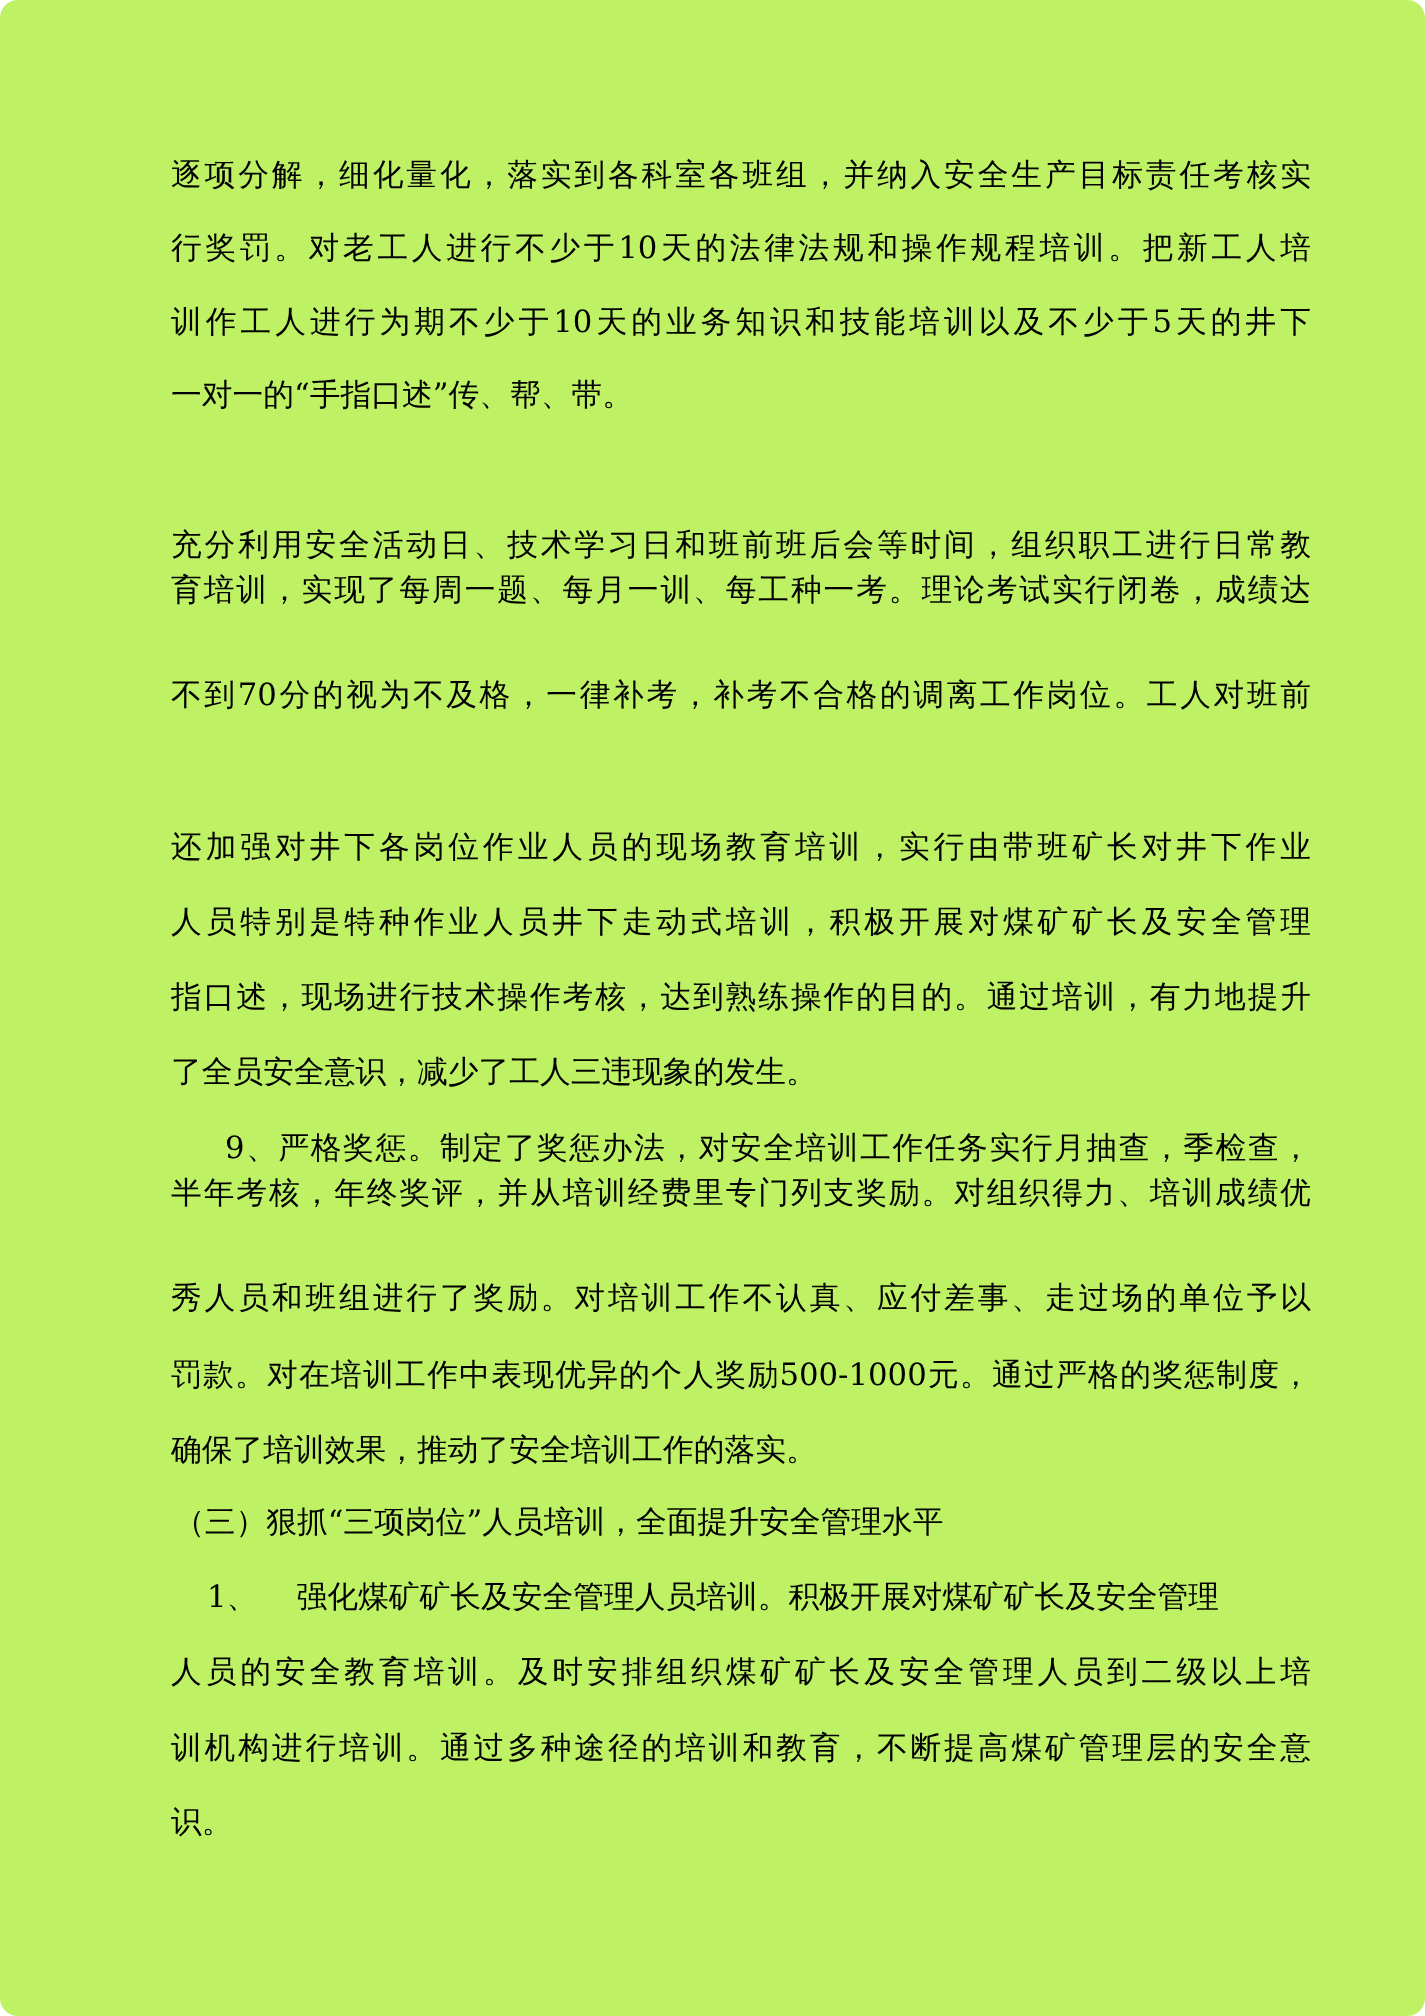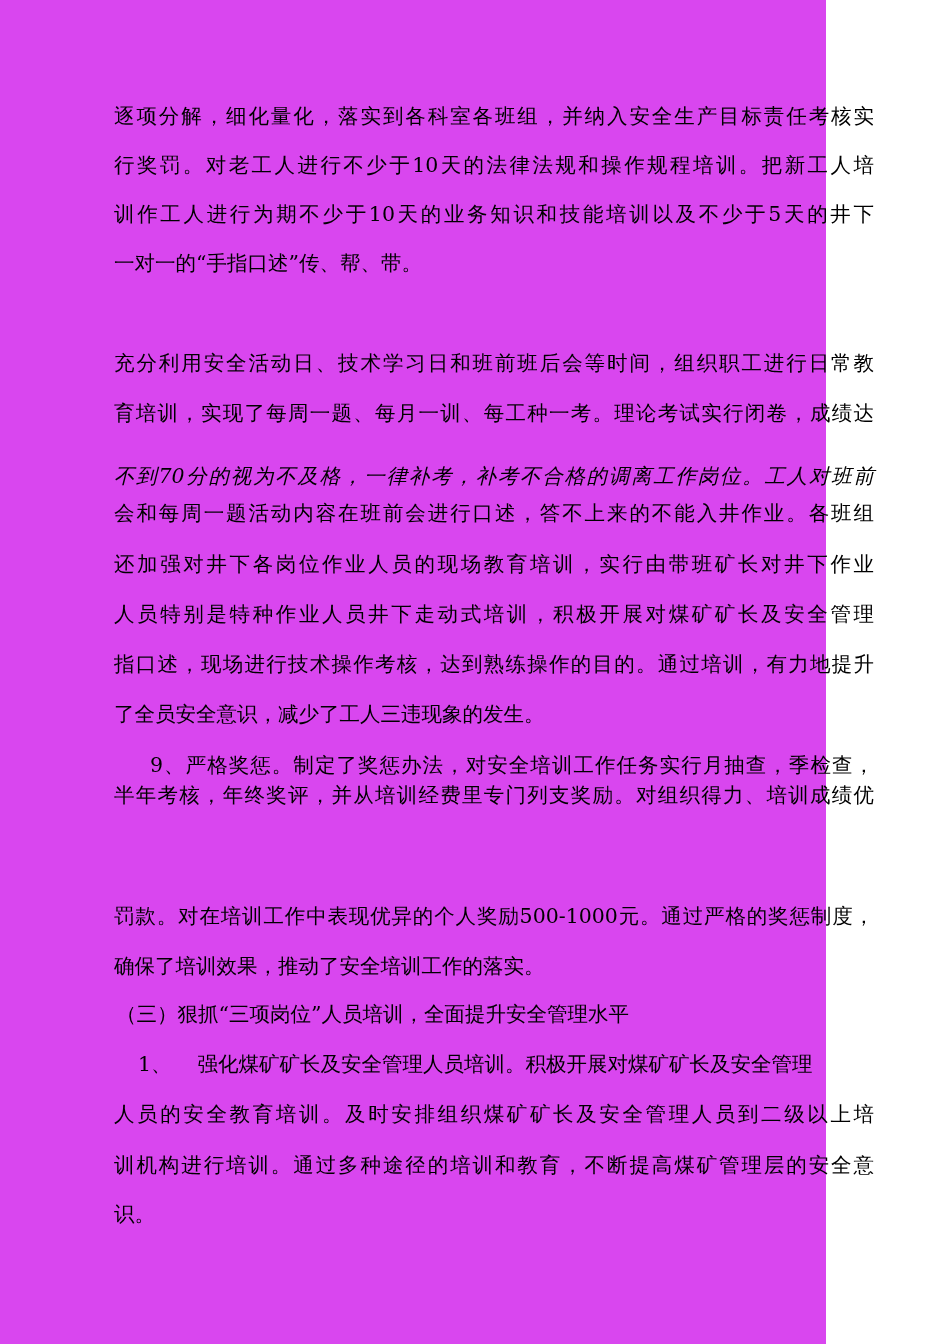--- a/index.html
+++ b/index.html
@@ -1,19 +1,20 @@
 <!DOCTYPE html>
 <html><head>
 <meta charset="utf-8">
 <style>
   html, body { margin: 0; padding: 0; background: #ffffff; }
   body { width: 950px; height: 1344px; position: relative; overflow: hidden; }
   .page {
-    position: absolute; left: 0; top: 0; width: 826px; height: 1344px;
-    background: #d946ef;
+    position: absolute; left: 0; top: 0; width: 950px; height: 1344px;
+    background: #bef264;
+    border-radius: 12px;
   }
   .line {
     position: absolute;
     left: 114px;
     width: 760px;
     height: 30px;
     line-height: 30px;
     font-family: "DejaVu Serif", "Liberation Serif", serif;
     font-size: 20.5px;
     color: #000000;
@@ -29,30 +30,30 @@
 <body>
 
 <div class="page">
 
   <div class="line justify" style="top:101px;">逐项分解，细化量化，落实到各科室各班组，并纳入安全生产目标责任考核实</div>
   <div class="line justify" style="top:150px;">行奖罚。对老工人进行不少于10天的法律法规和操作规程培训。把新工人培</div>
   <div class="line justify" style="top:199px;">训作工人进行为期不少于10天的业务知识和技能培训以及不少于5天的井下</div>
   <div class="line" style="top:248px;">一对一的“手指口述”传、帮、带。</div>
 
   <div class="line justify" style="top:348px;">充分利用安全活动日、技术学习日和班前班后会等时间，组织职工进行日常教</div>
-  <div class="line justify" style="top:398px;">育培训，实现了每周一题、每月一训、每工种一考。理论考试实行闭卷，成绩达</div>
-  <div class="line justify" style="top:461px;font-style:italic;">不到70分的视为不及格，一律补考，补考不合格的调离工作岗位。工人对班前</div>
-  <div class="line justify" style="top:498px;">会和每周一题活动内容在班前会进行口述，答不上来的不能入井作业。各班组</div>
+  <div class="line justify" style="top:378px;">育培训，实现了每周一题、每月一训、每工种一考。理论考试实行闭卷，成绩达</div>
+  <div class="line justify" style="top:448px;">不到70分的视为不及格，一律补考，补考不合格的调离工作岗位。工人对班前</div>
   <div class="line justify" style="top:549px;">还加强对井下各岗位作业人员的现场教育培训，实行由带班矿长对井下作业</div>
   <div class="line justify" style="top:599px;">人员特别是特种作业人员井下走动式培训，积极开展对煤矿矿长及安全管理</div>
   <div class="line justify" style="top:649px;">指口述，现场进行技术操作考核，达到熟练操作的目的。通过培训，有力地提升</div>
   <div class="line" style="top:699px;">了全员安全意识，减少了工人三违现象的发生。</div>
 
   <div class="line justify" style="top:750px; left:150px; width:724px;">9、严格奖惩。制定了奖惩办法，对安全培训工作任务实行月抽查，季检查，</div>
   <div class="line justify" style="top:756px;margin-top:24px;">半年考核，年终奖评，并从培训经费里专门列支奖励。对组织得力、培训成绩优</div>
+  <div class="line justify" style="top:850px;">秀人员和班组进行了奖励。对培训工作不认真、应付差事、走过场的单位予以</div>
   <div class="line justify" style="top:901px;">罚款。对在培训工作中表现优异的个人奖励500-1000元。通过严格的奖惩制度，</div>
   <div class="line" style="top:951px;">确保了培训效果，推动了安全培训工作的落实。</div>
 
   <div class="line" style="top:999px; left:116px;">（三）狠抓“三项岗位”人员培训，全面提升安全管理水平</div>
 
   <div class="line" style="top:1049px; left:138px; width:736px; white-space:pre;">1、    强化煤矿矿长及安全管理人员培训。积极开展对煤矿矿长及安全管理</div>
   <div class="line justify" style="top:1099px;">人员的安全教育培训。及时安排组织煤矿矿长及安全管理人员到二级以上培</div>
   <div class="line justify" style="top:1150px;">训机构进行培训。通过多种途径的培训和教育，不断提高煤矿管理层的安全意</div>
   <div class="line" style="top:1199px;">识。</div>
 

